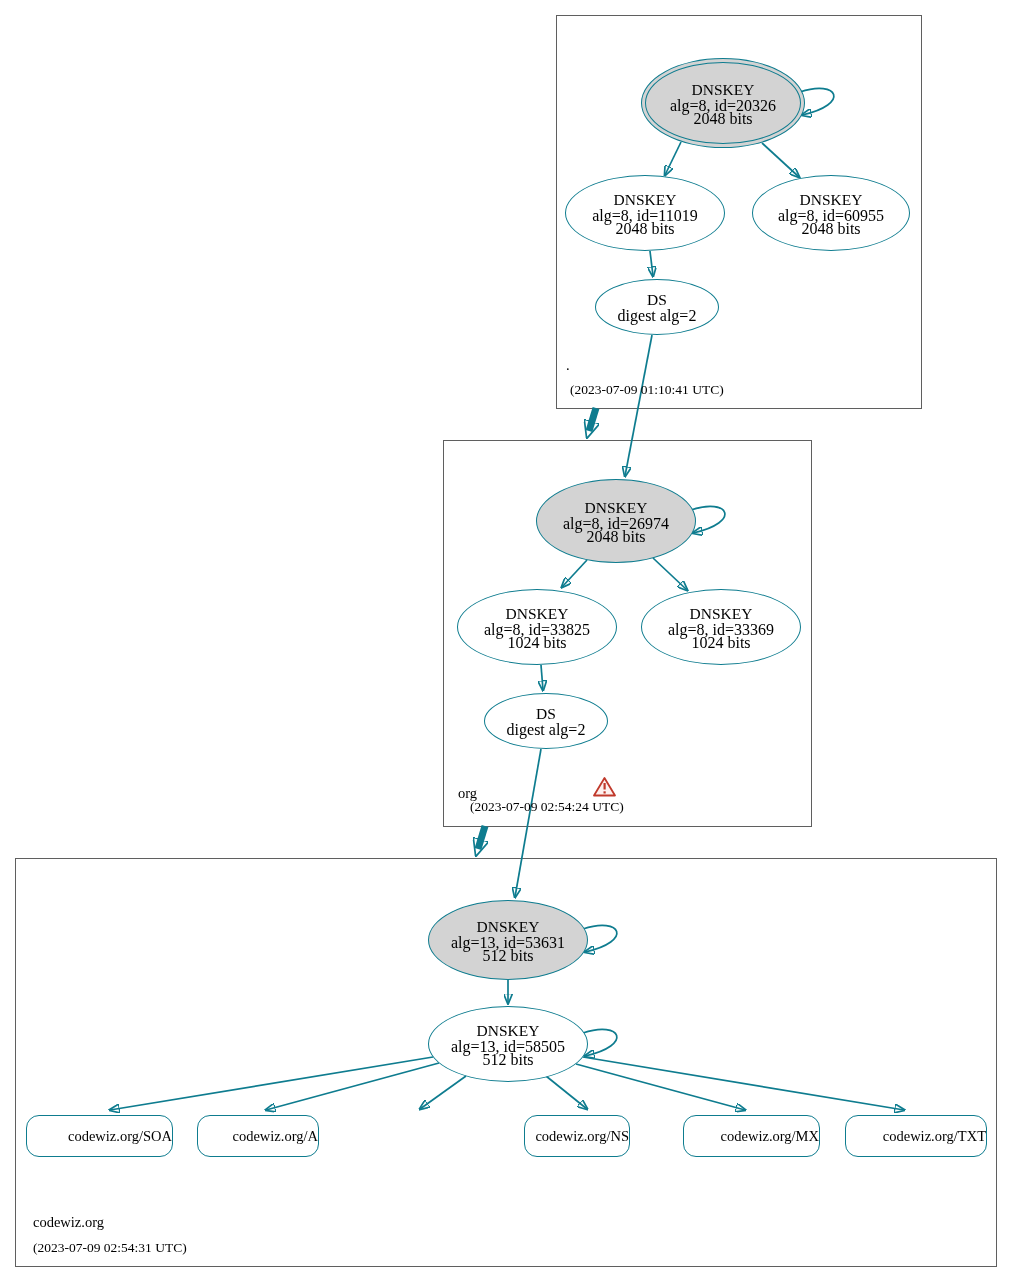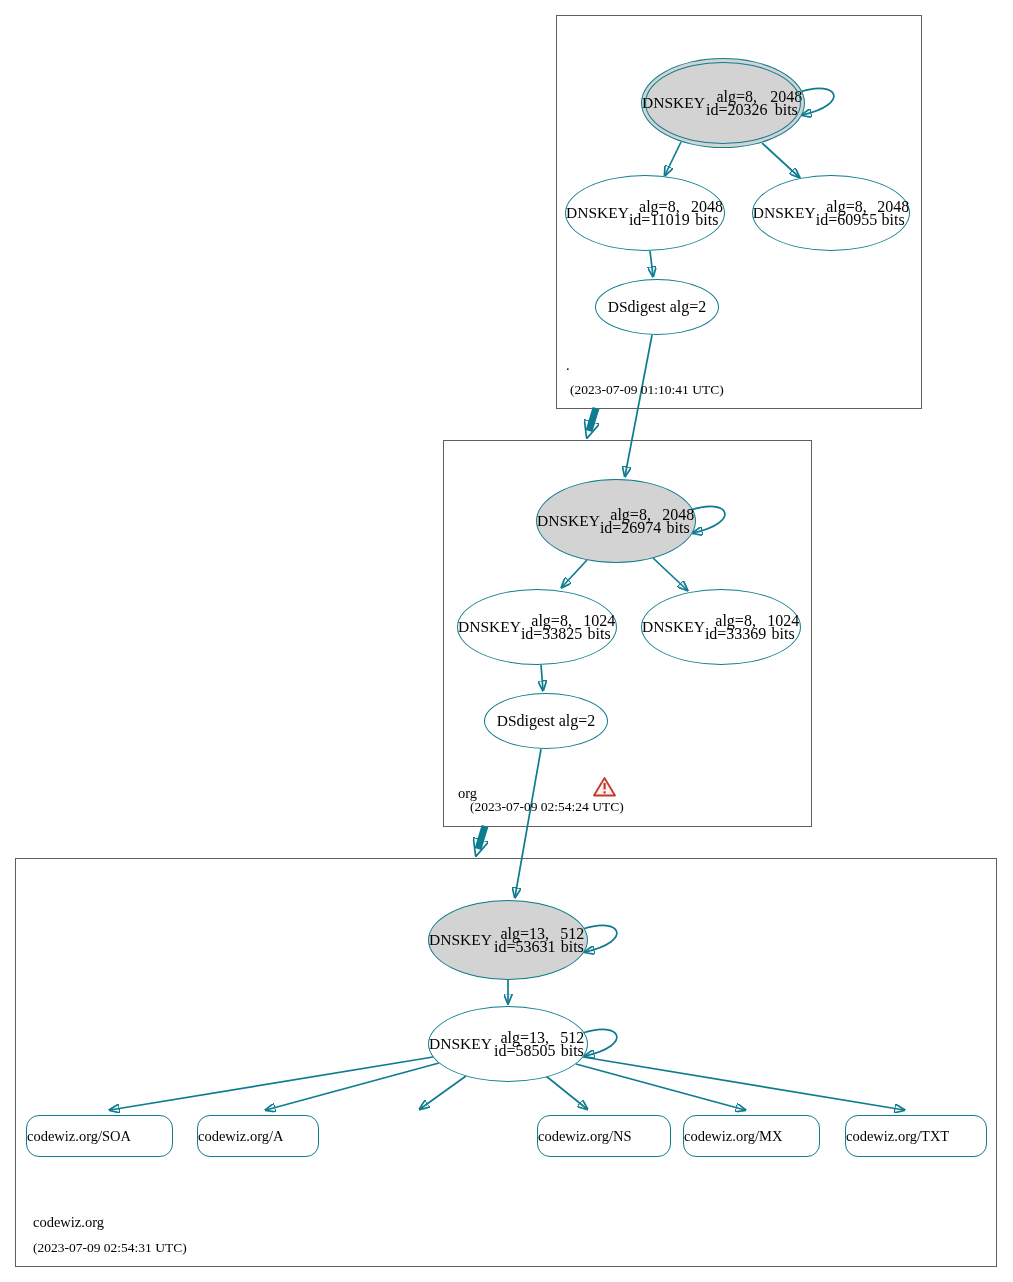--- a/index.html
+++ b/index.html
@@ -6,29 +6,29 @@
   html,body { margin:0; padding:0; background:#fff; }
   body { font-family:"Liberation Serif","DejaVu Serif",serif; color:#000; }
   .canvas { position:relative; width:1013px; height:1282px; background:#fff; overflow:hidden; }
 
   .zone-box { position:absolute; border:1px solid #5f5f5f; background:transparent; }
 
   svg.edges { position:absolute; left:0; top:0; }
   svg.edges path, svg.edges line { fill:none; stroke:#0e7c8f; stroke-width:1.7px; }
   svg.edges .thick { stroke-width:7px; }
 
-  .node { position:absolute; display:flex; align-items:center; justify-content:center;
+  .node { position:absolute; display:flex; flex-direction:column; align-items:center; justify-content:center;
           border:1.7px solid #0e7c8f; border-radius:50%; background:#fff; text-align:center; z-index:3; }
   .node.gray { background:#d3d3d3; }
   .node.sep::before { content:""; position:absolute; left:3px; right:3px; top:3px; bottom:3px;
                       border:1.7px solid #0e7c8f; border-radius:50%; pointer-events:none; }
   .node .t1 { font-size:15.5px; line-height:18px; }
   .node .t2 { font-size:16px; line-height:13.5px; }
 
-  .rrset { position:absolute; height:42px; display:flex; align-items:center; justify-content:flex-start;
+  .rrset { position:absolute; height:42px; display:flex; align-items:center; justify-content:flex-end;
            border:1.7px solid #0e7c8f; border-radius:13px; background:#fff; font-size:14.5px; z-index:3; }
 
   .zone-label { position:absolute; font-size:14.5px; z-index:4; }
   .zone-ts    { position:absolute; font-size:13.5px; z-index:4; }
   .warn { position:absolute; z-index:4; width:25px; height:22px; }
 </style>
 </head>
 <body>
 
 <div class="canvas">
@@ -140,21 +140,21 @@
     <div class="t2">alg=13, id=58505</div>
     <div class="t2">512 bits</div>
   </div>
 
   <div class="rrset" style="left:26px;  top:1115px; width:147px;">
       <span>codewiz.org/SOA</span>
     </div>
   <div class="rrset" style="left:197px; top:1115px; width:122px;">
       <span>codewiz.org/A</span>
     </div>
-  <div class="rrset" style="left:537px; top:1115px; width:134px;">
+  <div class="rrset" style="left:524px; top:1115px; width:106px;">
       <span>codewiz.org/NS</span>
     </div>
   <div class="rrset" style="left:845px; top:1115px; width:142px;">
       <span>codewiz.org/TXT</span>
     </div>
   <div class="rrset" style="left:683px; top:1115px; width:137px;">
       <span>codewiz.org/MX</span>
     </div>
 
   <div class="zone-label" style="left:33px; top:1214px;">codewiz.org</div>

